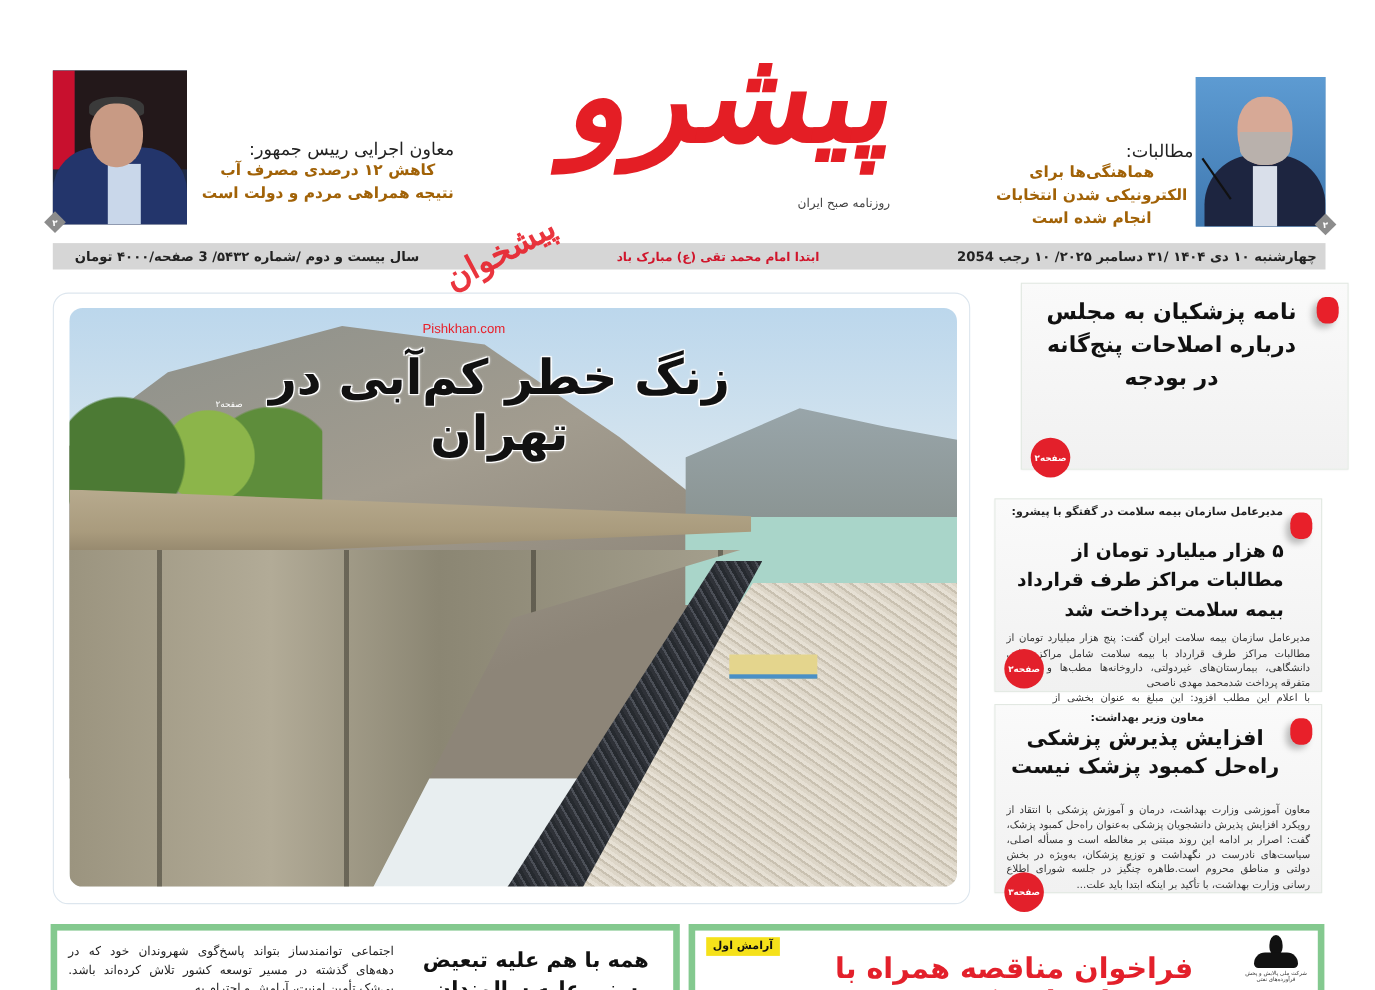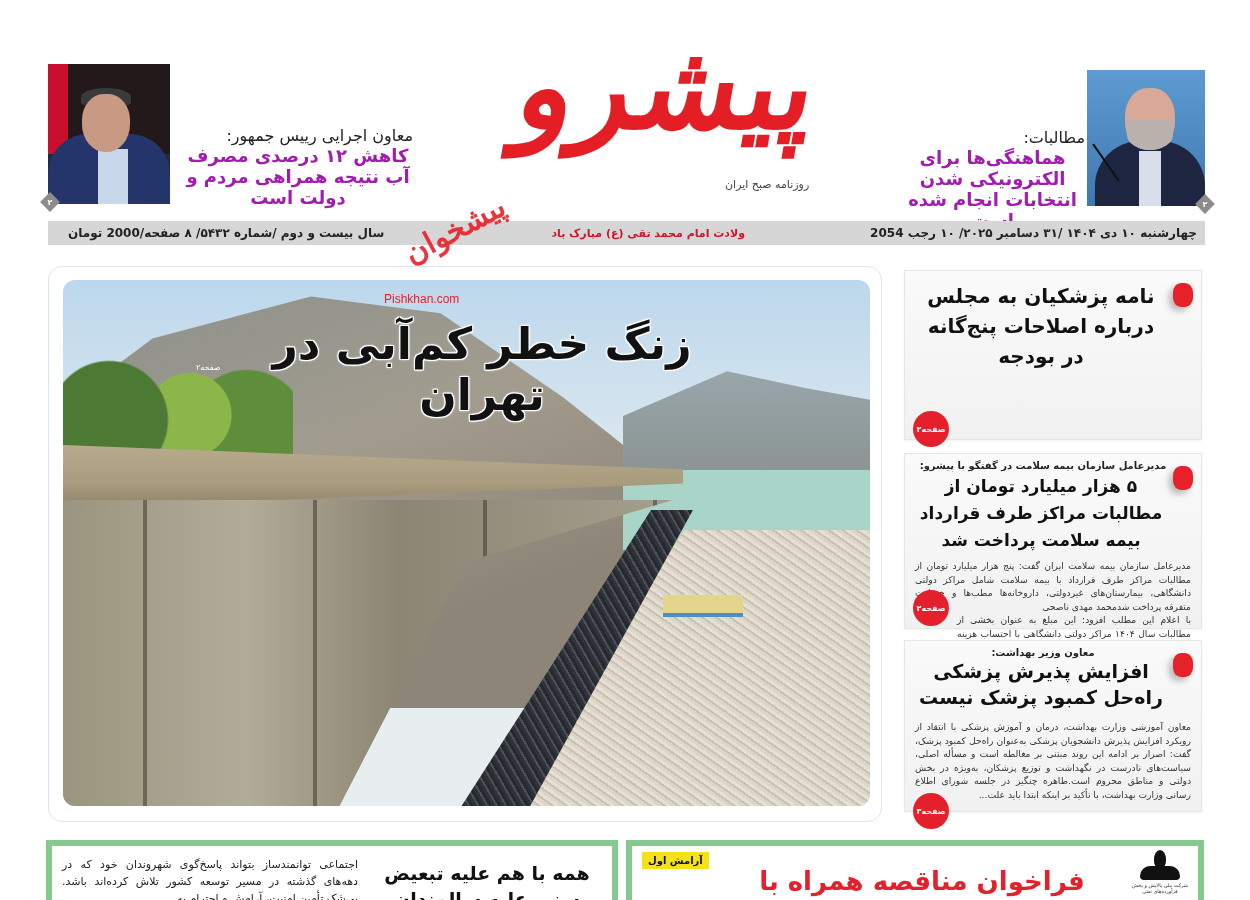--- a/index.html
+++ b/index.html
@@ -6,21 +6,21 @@
   html, body { width: 1250px; height: 900px; overflow: hidden; background: #ffffff; }
   body { font-family: "DejaVu Sans", sans-serif; position: relative; color: #1a1a1a; }
 
   
   .masthead { position: absolute; top: 0; left: 0; width: 1250px; height: 220px; }
 
   .teaser { position: absolute; top: 64px; height: 145px; }
   .teaser .photo { position: absolute; top: 0; width: 122px; height: 140px; overflow: hidden; }
   .teaser .text { position: absolute; top: 62px; text-align: center; direction: rtl; }
   .teaser .kicker { font-size: 16px; font-weight: normal; color: #222; text-align: right; }
-  .teaser .headline { font-size: 18px; font-weight: bold; line-height: 21px; color: #a21caf; }
+  .teaser .headline { font-size: 14px; font-weight: bold; line-height: 21px; color: #a16207; }
   .pg-diamond { position: absolute; width: 14px; height: 14px; background: #8c8c8c; transform: rotate(45deg);
     display: flex; align-items: center; justify-content: center; }
   .pg-diamond span { transform: rotate(-45deg); color: #fff; font-size: 8px; font-weight: bold; }
 
   .teaser-left { left: 48px; width: 320px; }
   .teaser-left .photo { left: 0; background: #1f2a44; }
   .teaser-left .text { left: 135px; width: 230px; }
   .teaser-left .pg-diamond { left: -5px; top: 131px; }
 
   .teaser-right { left: 870px; width: 340px; }
@@ -80,50 +80,50 @@
     background: repeating-linear-gradient(60deg,#2f3238 0 3px,#4b4f57 3px 5px,#262a2f 5px 8px); clip-path: polygon(86% 0,100% 0,45% 100%,22% 100%); }
   .dam-top { position: absolute; left: 0; top: 165px; width: 620px; height: 64px;
     background: linear-gradient(180deg,#b7aa8e 0%,#a99b7d 60%,#8e8168 100%); clip-path: polygon(0 0,100% 38%,100% 60%,0 100%); }
   .dam-face { position: absolute; left: 0; top: 220px; width: 610px; height: 310px;
     background: linear-gradient(90deg,#9b947f 0%,#b2ab97 30%,#8b8673 55%,#a5a08e 100%); clip-path: polygon(0 0,100% 0,66% 20%,45% 100%,0 100%); }
   .dam-ribs { position: absolute; left: 0; top: 220px; width: 610px; height: 310px;
     background: repeating-linear-gradient(90deg,transparent 0 80px,rgba(40,38,30,.45) 80px 84px,transparent 84px 170px);
     clip-path: polygon(0 0,100% 0,66% 20%,45% 100%,0 100%); }
   .boat { position: absolute; left: 600px; top: 315px; width: 80px; height: 22px; background: #e4d58d; border-bottom: 4px solid #4a90c6; }
 
-  .main-headline { position: absolute; left: 232px; top: 318px; width: 500px; text-align: center; direction: rtl;
+  .main-headline { position: absolute; left: 204px; top: 318px; width: 500px; text-align: center; direction: rtl;
     font-family: "DejaVu Sans", sans-serif; font-weight: bold; font-size: 44px; color: #111;
     text-shadow: 0 0 3px #fff, 0 0 3px #fff, 1px 1px 0 #fff, -1px -1px 0 #fff, 1px -1px 0 #fff, -1px 1px 0 #fff; letter-spacing: -1px; z-index: 3; }
   .main-pgref { position: absolute; left: 196px; top: 363px; font-size: 8px; color: #fff; direction: rtl; z-index: 3; }
 
   
   .card { position: absolute; left: 904px; width: 298px; background: linear-gradient(180deg,#fafafa 0%,#f1f1f1 100%);
     border: 1px solid #e2e8e2; box-shadow: 0 1px 2px rgba(0,0,0,.05); direction: rtl; }
   .card .dot { position: absolute; right: 8px; top: 12px; width: 20px; height: 24px; background: #e8202a; border-radius: 40%;
     box-shadow: -4px 4px 6px rgba(0,0,0,.25); }
   .card .kicker { text-align: center; font-size: 10px; font-weight: bold; color: #222; margin-top: 6px; padding: 0 30px 0 10px; }
   .card .title { text-align: center; font-weight: bold; color: #111; padding: 0 34px 0 10px; }
   .card .body { font-size: 9.2px; line-height: 13.5px; color: #333; padding: 0 10px 0 10px; text-align: justify; }
   .card .badge { position: absolute; left: 8px; width: 36px; height: 36px; border-radius: 50%; background: #e3202b;
     display: flex; align-items: center; justify-content: center; color: #fff; font-size: 8px; font-weight: bold; }
 
-  .card1 { top: 270px; height: 170px; }
+  .card1 { top: 257px; height: 170px; margin-left: 24px; }
   .card1 .title { font-size: 20px; line-height: 30px; margin-top: 10px; }
   .card1 .body { margin-top: 8px; padding-left: 52px; }
   .card1 .badge { top: 140px; }
 
   .card2 { top: 453px; height: 176px; }
-  .card2 .title { font-size: 17px; line-height: 27px; margin-top: 2px; }
+  .card2 .title { font-size: 17px; line-height: 27px; margin-top: 17px; text-align: right; }
   .card2 .body { margin-top: 5px; padding-left: 10px; }
   .card2 .body .tail { padding-left: 42px; display: block; }
   .card2 .badge { top: 136px; }
 
   .card3 { top: 640px; height: 172px; }
   .card3 .title { font-size: 19px; line-height: 26px; margin-top: 0; }
-  .card3 .body { margin-top: 10px; }
+  .card3 .body { margin-top: 20px; }
   .card3 .badge { top: 152px; }
 
   
   .bottom-left { position: absolute; left: 46px; top: 840px; width: 572px; height: 70px; border: 6px solid #84c98f; background: #fff; }
   .bl-title { position: absolute; left: 320px; top: 14px; width: 230px; text-align: center; direction: rtl; font-size: 19px; font-weight: bold; line-height: 26px; color: #111; }
   .bl-body { position: absolute; left: 10px; top: 10px; width: 296px; direction: rtl; text-align: justify; font-size: 11px; line-height: 17px; color: #222; }
 
   .bottom-right { position: absolute; left: 626px; top: 840px; width: 578px; height: 70px; border: 6px solid #84c98f; background: #fff; }
   .br-title { position: absolute; left: 100px; top: 20px; width: 380px; text-align: center; direction: rtl; font-size: 26px; font-weight: bold; color: #e3202b; }
   .br-tag { position: absolute; left: 10px; top: 6px; background: #f5e11a; padding: 3px 6px; font-size: 10px; font-weight: bold; direction: rtl; color: #111; }
@@ -178,22 +178,22 @@
       <div class="headline">هماهنگی‌ها برای الکترونیکی شدن انتخابات انجام شده است</div>
     </div>
     <div class="pg-diamond">
         <span>۲</span>
       </div>
   </div>
 </header>
 
 <div class="infobar">
   <span class="date">چهارشنبه ۱۰ دی ۱۴۰۴ /۳۱ دسامبر ۲۰۲۵/ ۱۰ رجب 2054</span>
-  <span class="occasion">ولادت امام محمد تقی (ع) مبارک باد</span>
-  <span class="issue">سال بیست و دوم /شماره ۵۴۳۲/ ۸ صفحه/2000 تومان</span>
+  <span class="occasion">ابتدا امام محمد تقی (ع) مبارک باد</span>
+  <span class="issue">سال بیست و دوم /شماره ۵۴۳۲/ 3 صفحه/۴۰۰۰ تومان</span>
 </div>
 
 <div class="watermark">
   <div class="wm-fa">پیشخوان</div>
   <div class="wm-en">Pishkhan.com</div>
 </div>
 
 <div class="main-frame"></div>
 <div class="main-photo">
   <div class="sky"></div>

